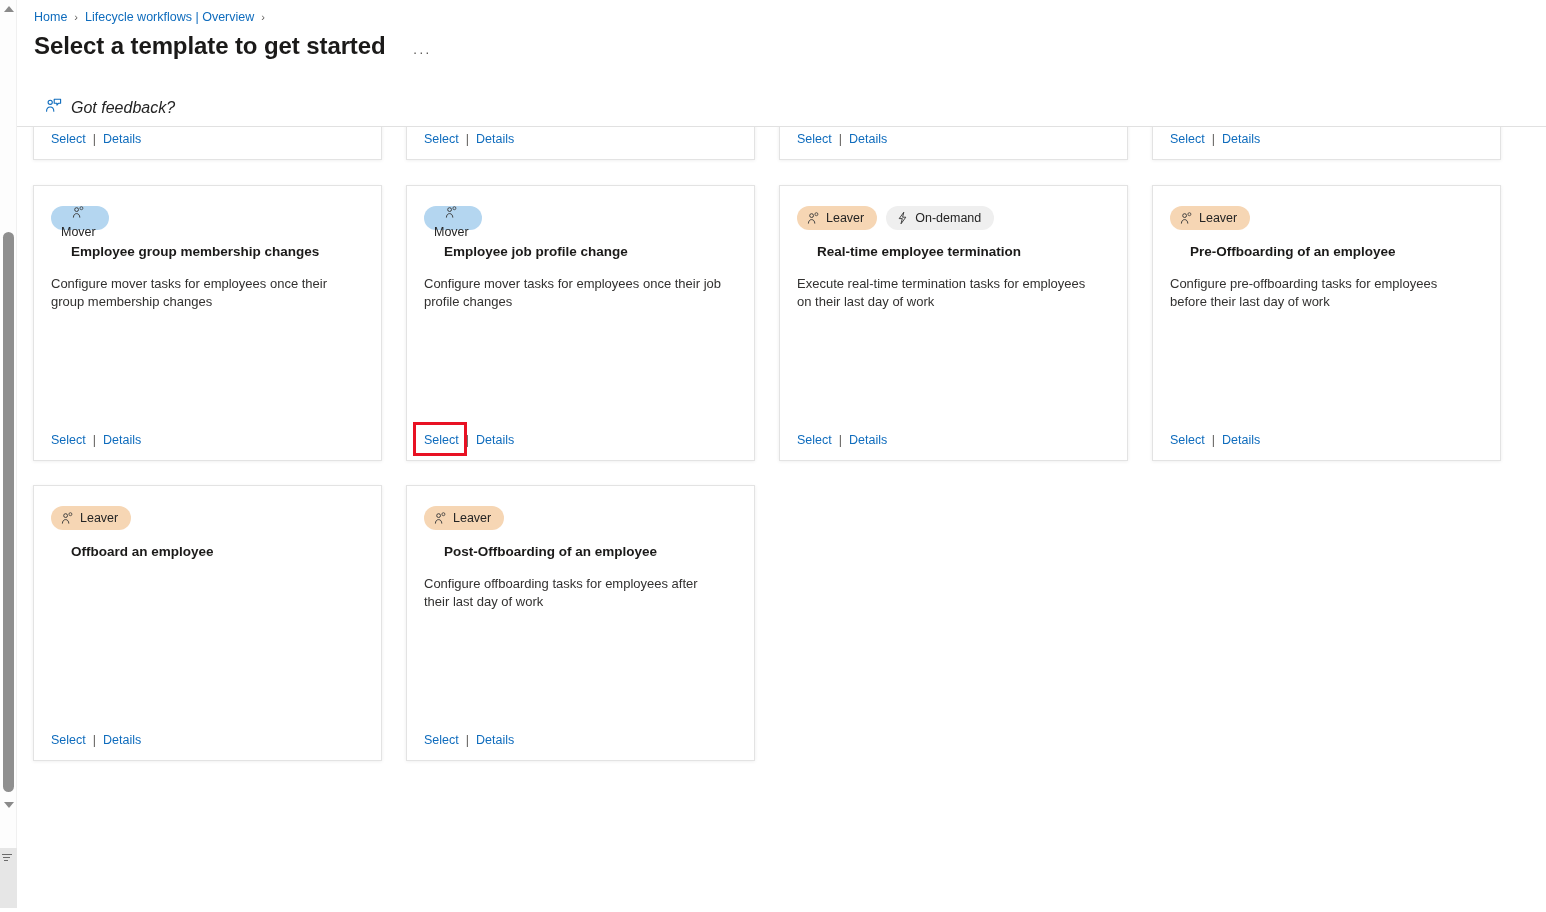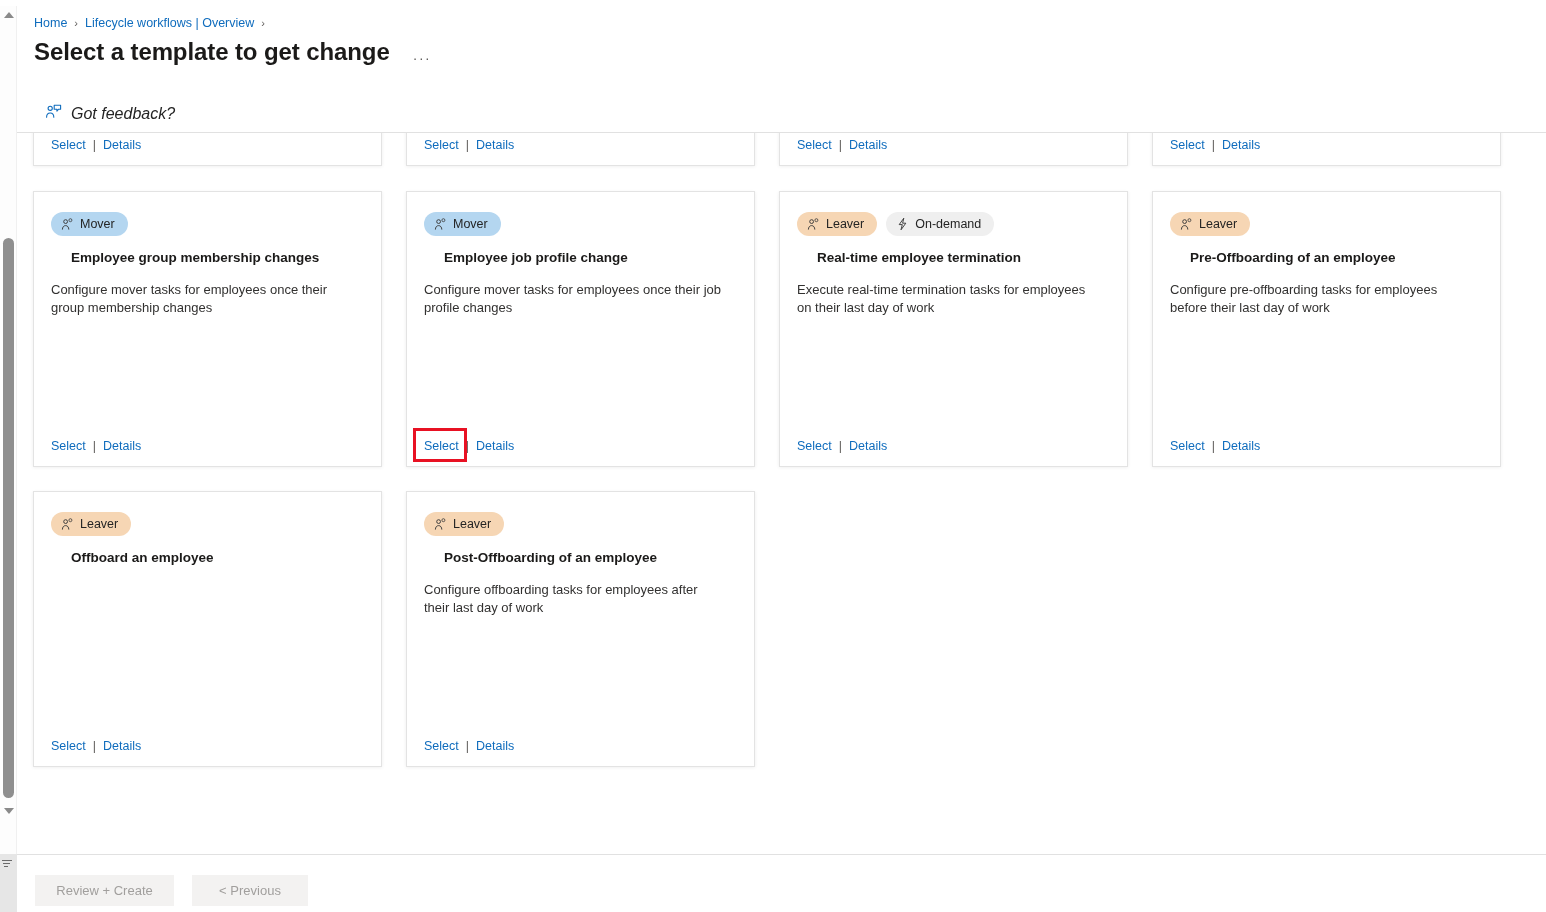--- a/index.html
+++ b/index.html
@@ -2,21 +2,21 @@
 <html><head>
 <meta charset="utf-8">
 <style>
   * { box-sizing: border-box; margin: 0; padding: 0; }
   html, body {
     width: 1546px; height: 912px;
     font-family: "Liberation Sans", sans-serif;
     background: #ffffff;
     overflow: hidden;
   }
-  #root { position: relative; width: 1546px; height: 804px; background: #bef264; margin-top: 6px; }
+  #root { position: relative; width: 1546px; height: 804px; background: #bef264; }
 
   
   .scroll-rail {
     position: absolute; left: 0; top: 0; width: 17px; height: 848px;
     background: #fdfdfd; border-right: 1px solid #f0f0f0;
     z-index: 5;
   }
   .scroll-arrow {
     position: absolute; left: 2px; width: 13px; height: 13px;
     display: flex; align-items: center; justify-content: center;
@@ -94,21 +94,21 @@
     position: relative;
     flex: 0 0 349px;
   }
   .card-body { padding: 20px 17px 0 17px; }
   .badges { display: flex; gap: 9px; align-items: center; margin-bottom: 13px; }
   .badge {
     display: inline-flex; align-items: center; gap: 6px;
     height: 24px; padding: 0 13px 0 10px;
     border-radius: 13px; font-size: 12.5px; color: #242424; white-space: nowrap;
   }
-  .badge.mover { background: #b4d6f0; }
+  .badge.mover { background: #b4d6f0; flex-direction: column; }
   .badge.leaver { background: #f6d6b4; }
   .badge.ondemand { background: #efefef; }
   .badge-icon { display: inline-flex; align-items: center; }
 
   .card-title {
     font-size: 13.5px; font-weight: 700; color: #1b1a19;
     margin-bottom: 14px; line-height: 18px; padding-left: 20px;
   }
   .card-desc {
     font-size: 13px; color: #323130; line-height: 17.5px;
@@ -167,21 +167,21 @@
   </div>
 
   <div class="header">
     <div class="breadcrumb">
       <span class="crumb-home">Home</span>
       <span class="crumb-sep">›</span>
       <span class="crumb-link">Lifecycle workflows | Overview</span>
       <span class="crumb-sep">›</span>
     </div>
 
-    <div class="page-title">Select a template to get change</div>
+    <div class="page-title">Select a template to get started</div>
     <div class="ellipsis-btn">···</div>
 
     <div class="feedback">
       <span>
         <svg width="17" height="16" viewBox="0 0 17 16" fill="none" xmlns="http://www.w3.org/2000/svg">
           <circle cx="5.2" cy="4.3" r="2.1" stroke="#0f6cbd" stroke-width="1.1" fill="none"></circle>
           <path d="M1.6 13.2c0-2.5 1.6-4.2 3.6-4.2s3.6 1.7 3.6 4.2" stroke="#0f6cbd" stroke-width="1.1" fill="none" stroke-linecap="round"></path>
           <path d="M9.2 1.2h6.4v4.1h-2.2l-1.5 1.8V5.3H9.2z" stroke="#0f6cbd" stroke-width="1.1" fill="none" stroke-linejoin="round"></path>
         </svg>
       </span>
@@ -366,20 +366,14 @@
             <div class="card-actions">
               <span class="actions-wrap"><span class="act-link">Select</span></span>
               <span class="act-sep">|</span>
               <span class="act-link">Details</span>
             </div>
           </div>
         </div>
       </div>
   </div>
 
-  <div class="footer">
-    <div class="footer-inner">
-      <button class="btn">Review + Create</button>
-      <button class="btn prev">&lt; Previous</button>
-    </div>
-  </div>
   <div class="bottom-strip"></div>
 </div>
 
 </body></html>

